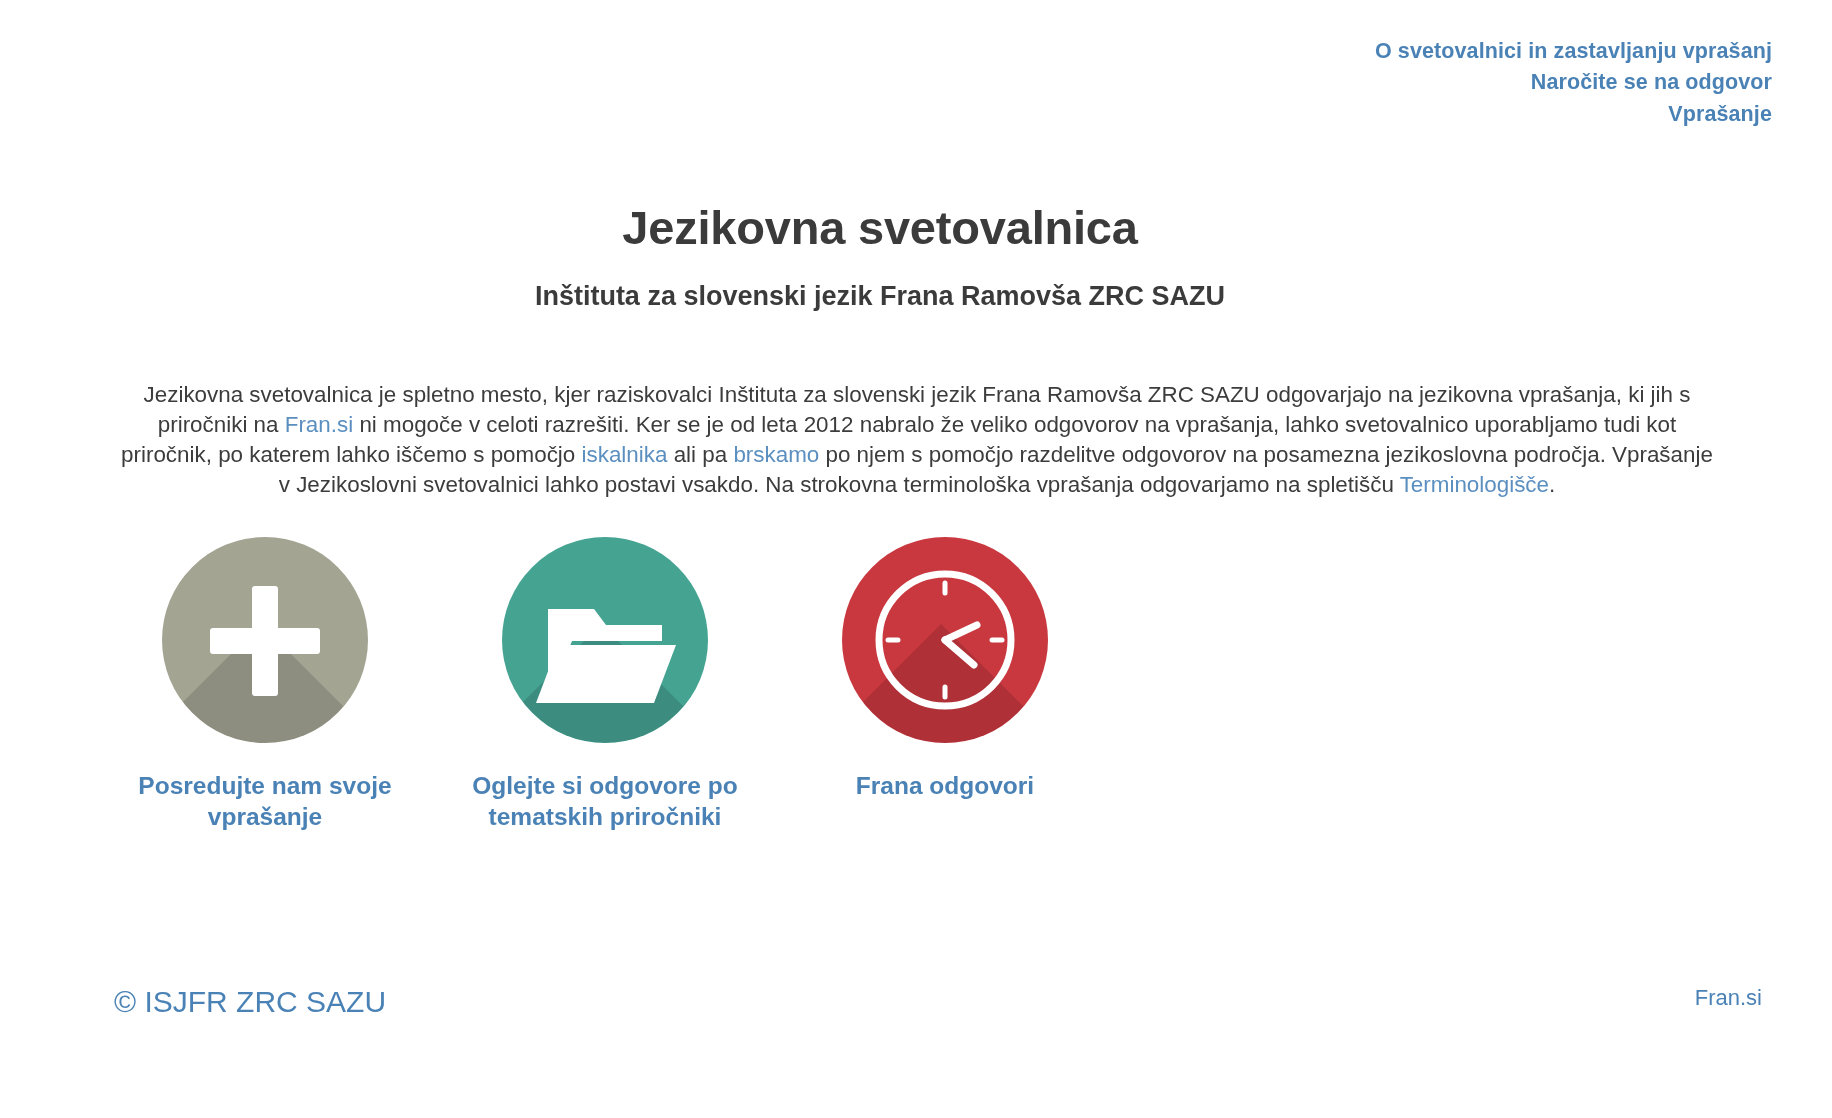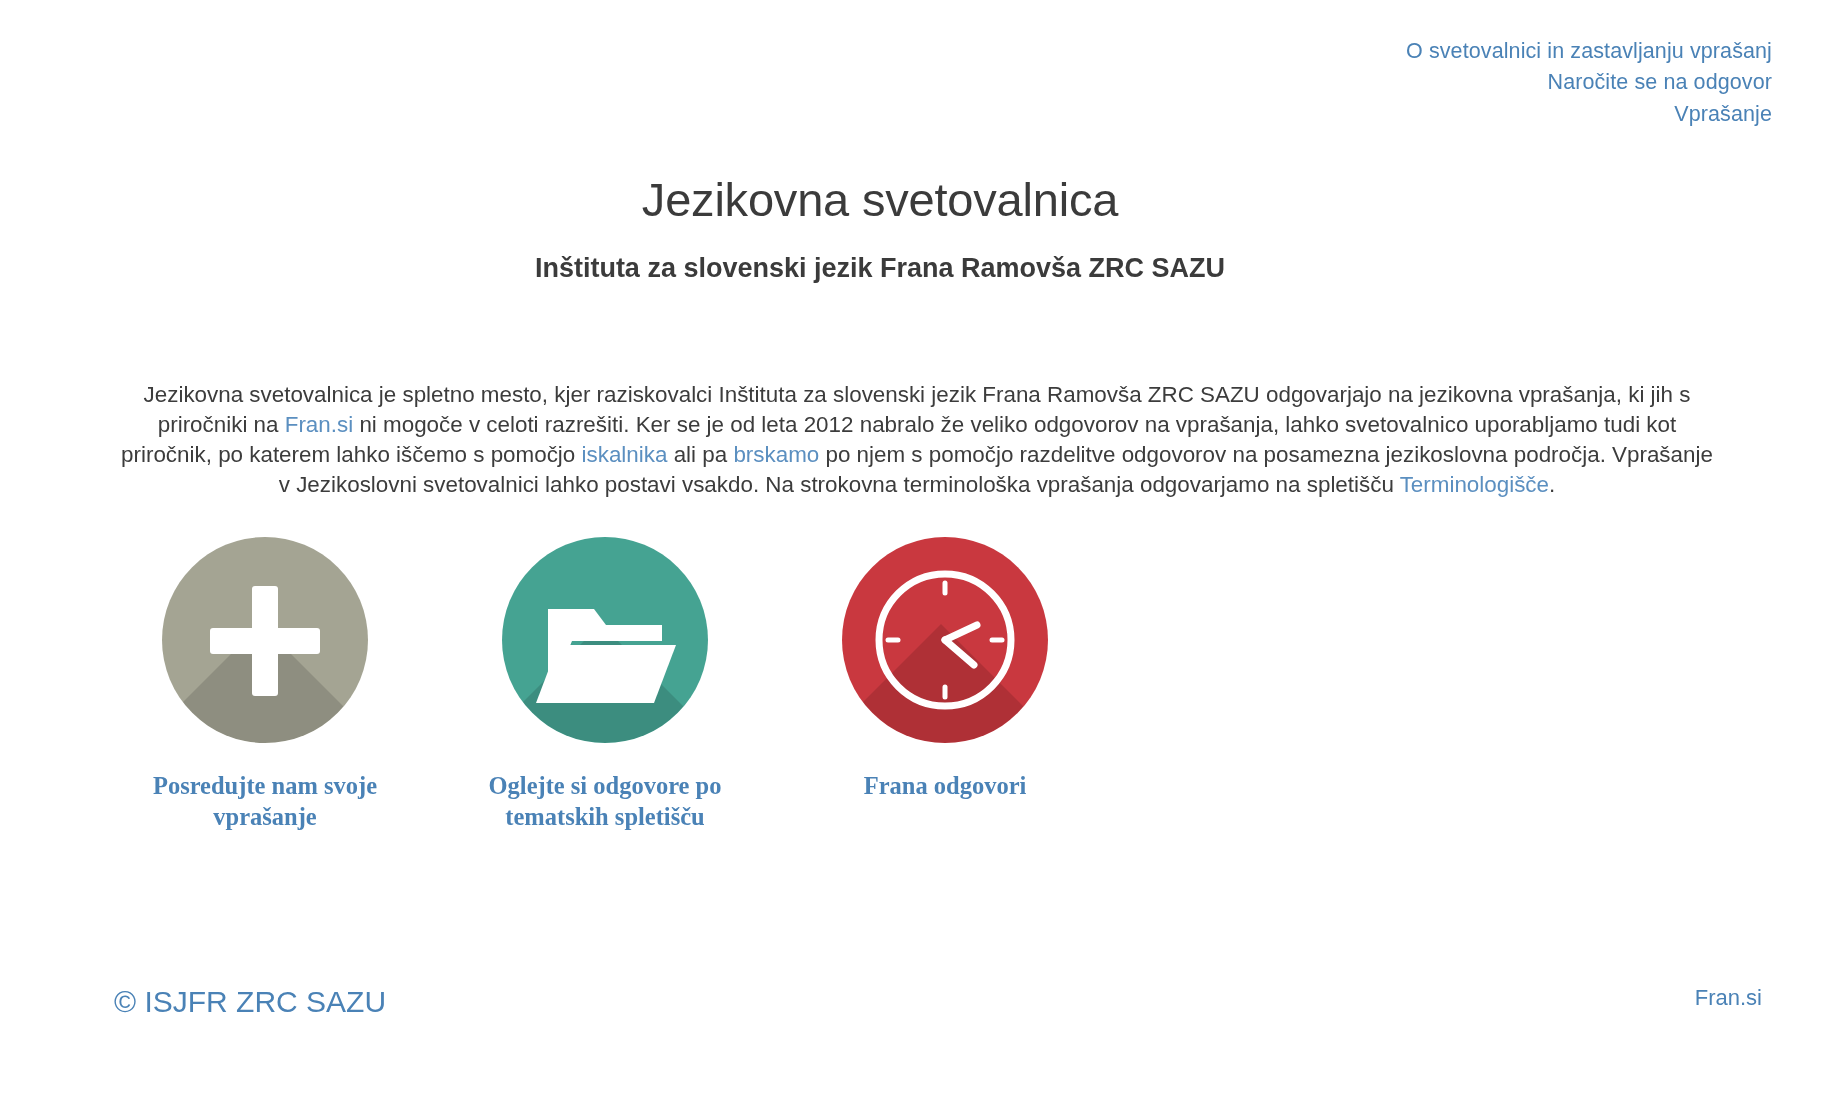--- a/index.html
+++ b/index.html
@@ -25,38 +25,39 @@
     position: absolute;
     top: 36px;
     right: 60px;
     text-align: right;
     line-height: 1.46;
   }
   .topnav a {
     display: block;
     color: #4a82b6;
     font-size: 21.5px;
-    font-weight: normal;
+    font-weight: bold;
     text-decoration: none;
     letter-spacing: 0.1px;
     text-align: right;
   }
   
   .title-block {
     position: absolute;
     top: 172px;
     left: 0;
     width: 1760px;
     text-align: center;
   }
   .main-title {
     font-size: 47px;
-    font-weight: normal;
+    font-weight: bold;
     color: #3b3b3b;
     letter-spacing: -0.2px;
+    margin-top: 28px;
   }
   .sub-title {
     margin-top: 26px;
     font-size: 27px;
     font-weight: bold;
     color: #3b3b3b;
   }
   
   .intro {
     position: absolute;
@@ -101,21 +102,20 @@
     border-radius: 50%;
     overflow: hidden;
   }
   .tile-label {
     display: block;
     margin-top: 27px;
     font-size: 24.5px;
     font-weight: bold;
     color: #4a82b6;
     line-height: 1.27;
-    font-family: Liberation Serif, serif;
   }
   
   .shadow {
     position: absolute;
     inset: 0;
     border-radius: 50%;
     overflow: hidden;
     pointer-events: none;
   }
   .shadow::after {
@@ -193,21 +193,21 @@
     <a class="tile" href="#">
       <div class="circle-wrap">
         <div class="circle" style="background:#45a392;">
           <div class="shadow"></div>
           <svg width="206" height="206" viewBox="0 0 206 206" style="position:absolute;inset:0;">
             <path d="M46 72 h46 l12 16 h56 v16 H70 l-24 58 z" fill="#ffffff"></path>
             <path d="M56 108 h118 l-22 58 H34 z" fill="#ffffff"></path>
           </svg>
         </div>
       </div>
-      <span class="tile-label">Oglejte si odgovore po tematskih spletišču</span>
+      <span class="tile-label">Oglejte si odgovore po tematskih priročniki</span>
     </a>
 
     <a class="tile" href="#">
       <div class="circle-wrap">
         <div class="circle" style="background:#c9383f;">
           <div class="shadow"></div>
           <svg width="206" height="206" viewBox="0 0 206 206" style="position:absolute;inset:0;">
             <circle cx="103" cy="103" r="66" fill="none" stroke="#ffffff" stroke-width="7"></circle>
             <g stroke="#ffffff" stroke-width="5" stroke-linecap="round">
               <line x1="103" y1="46" x2="103" y2="56"></line>

